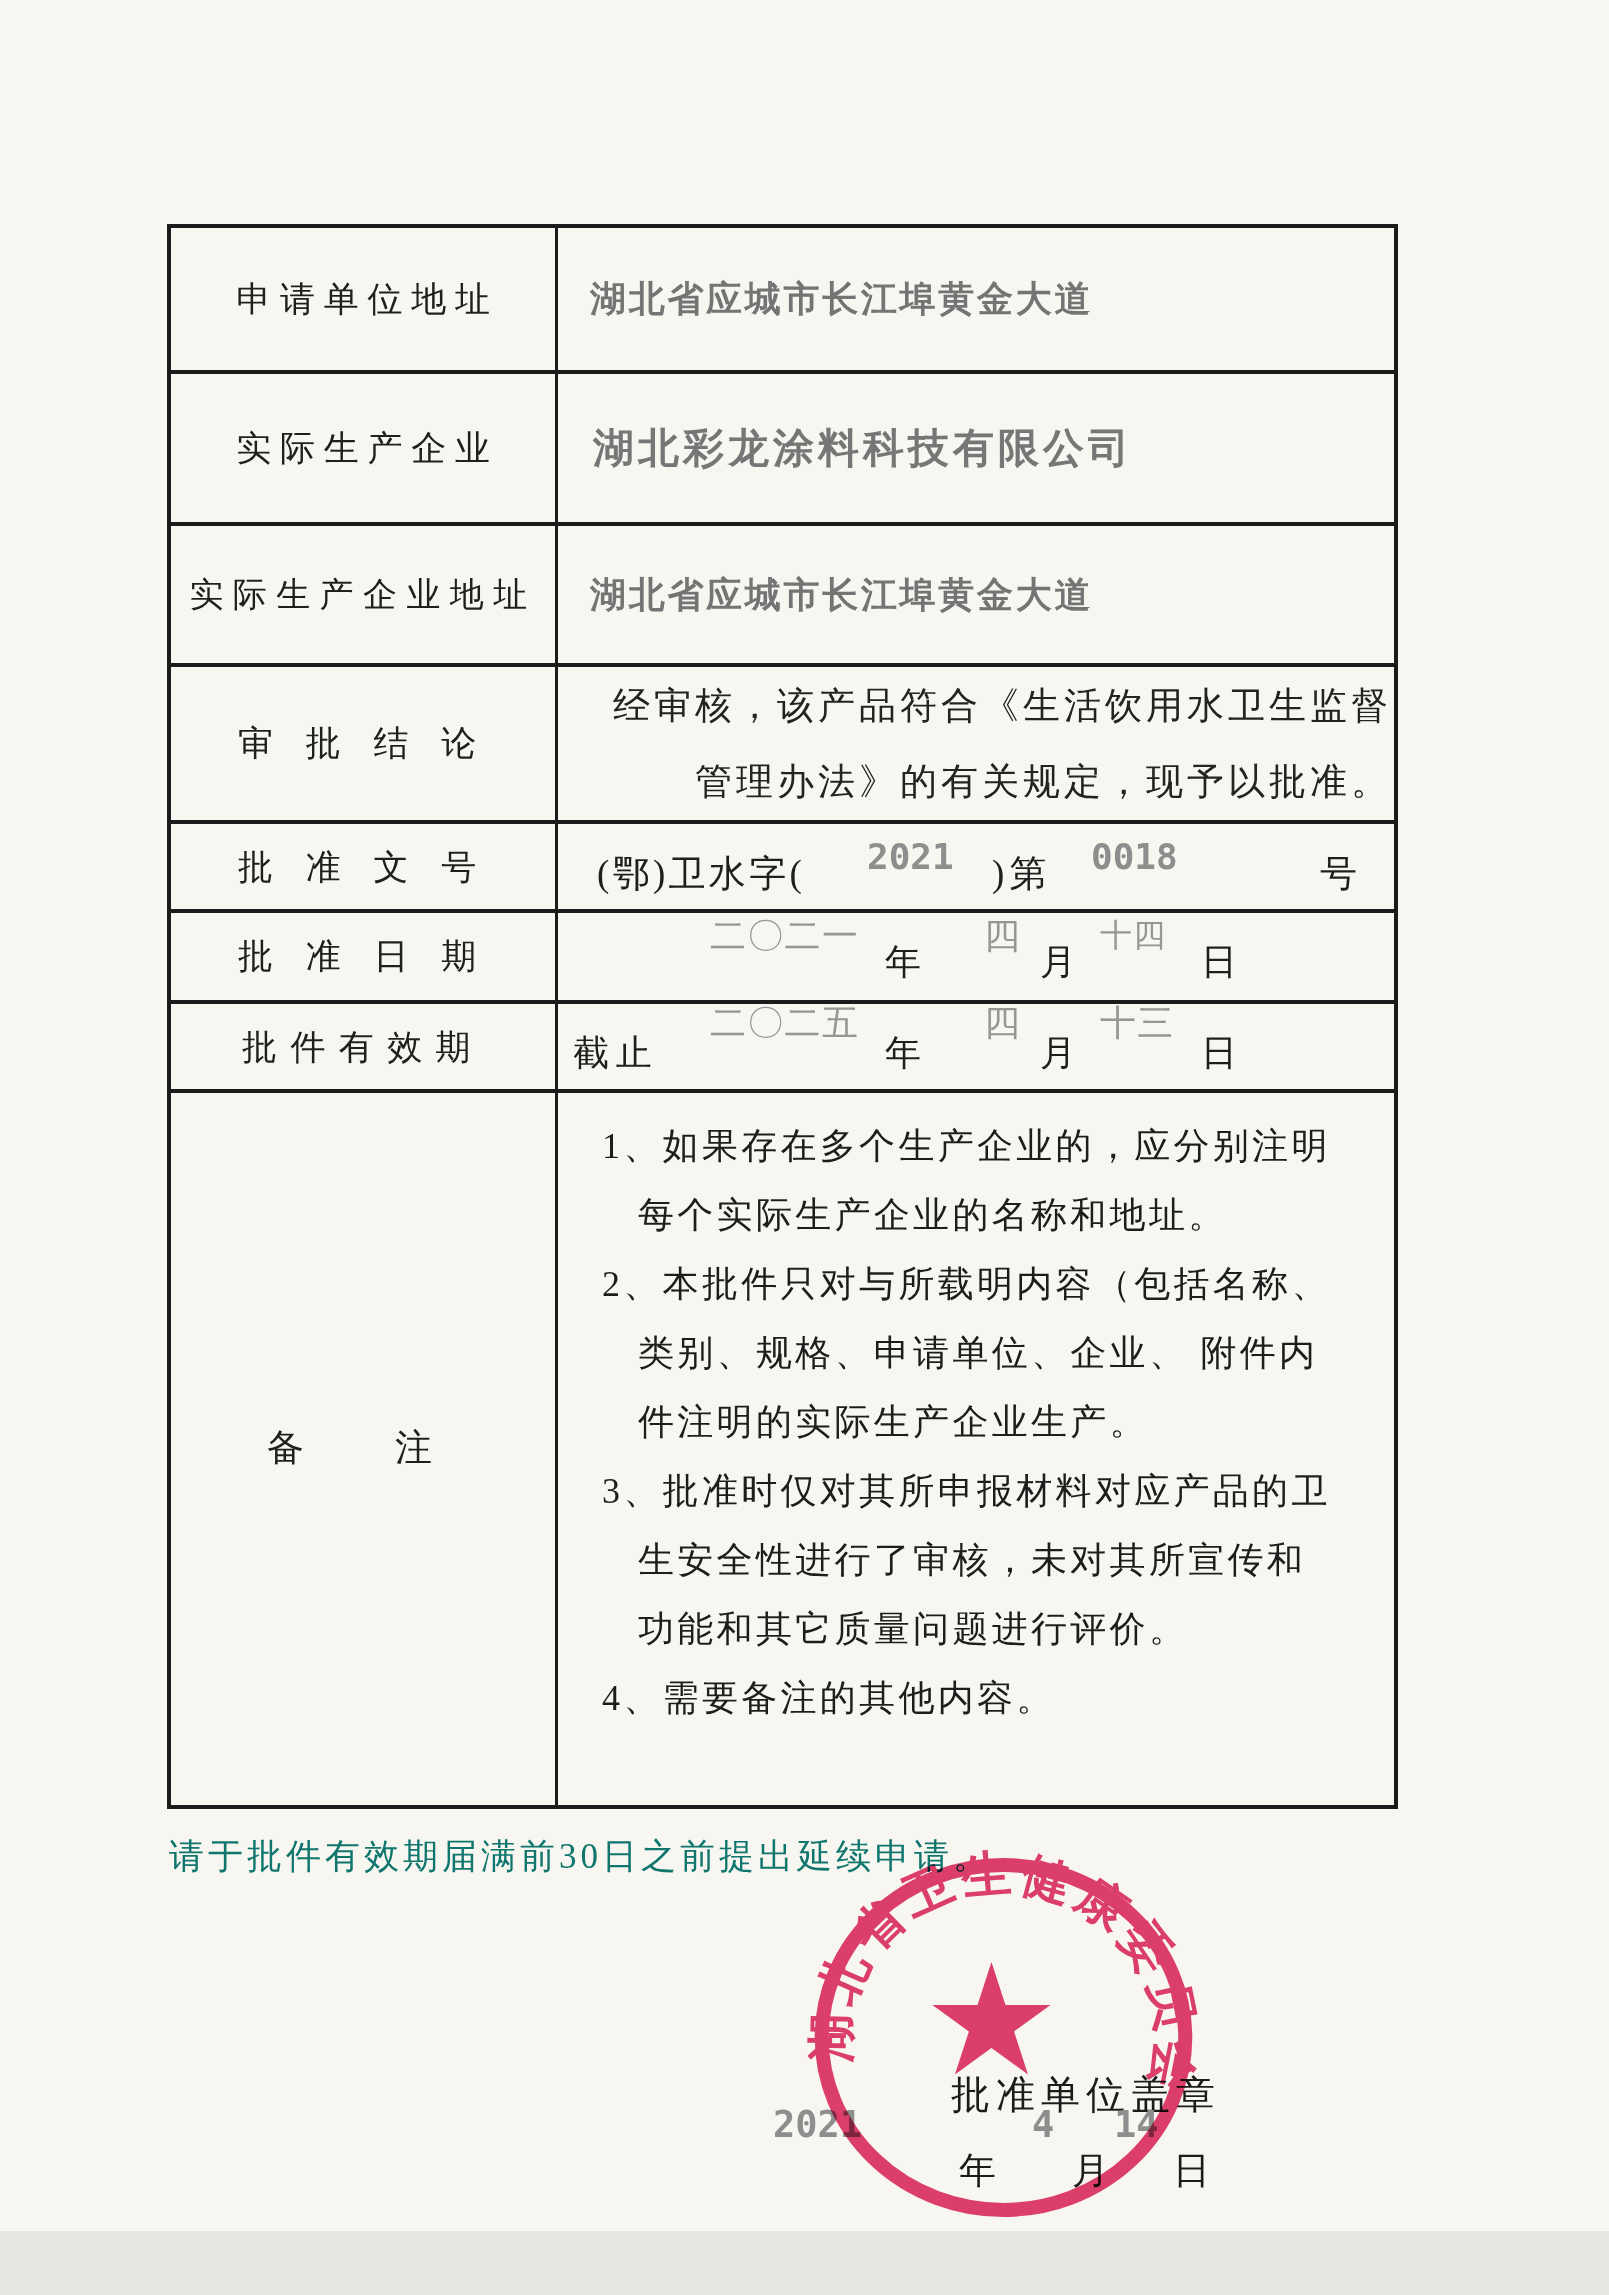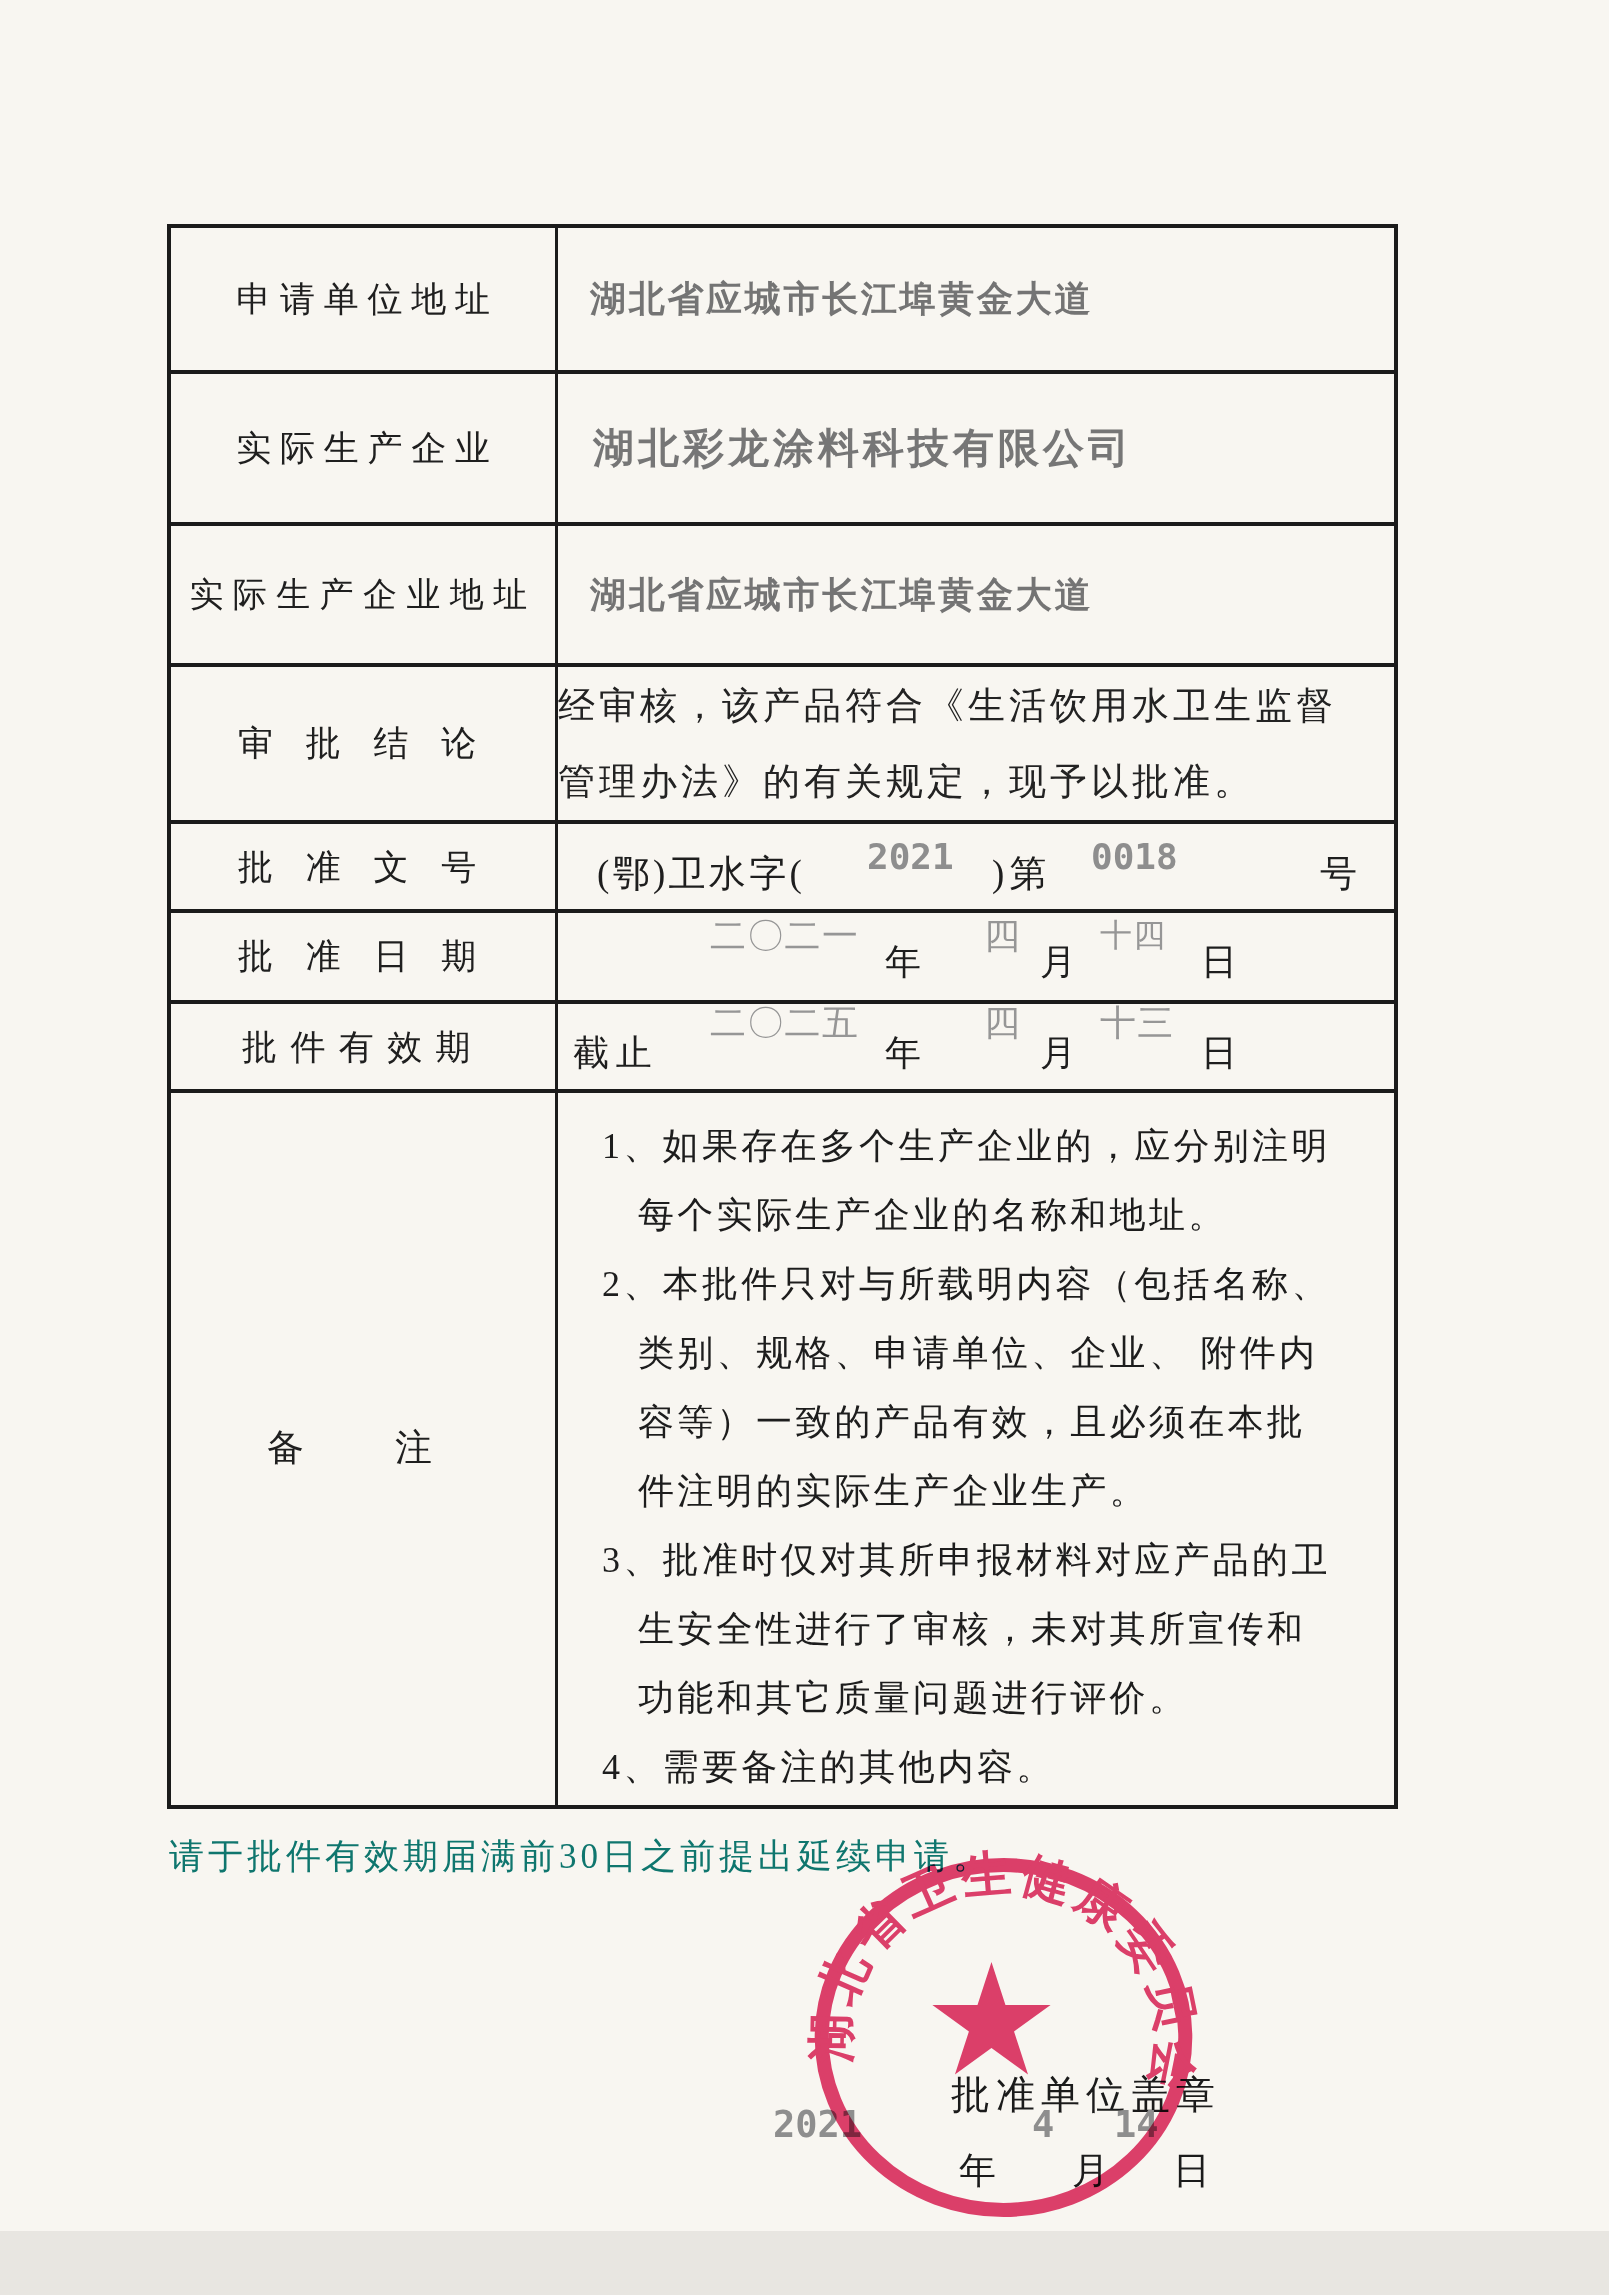--- a/index.html
+++ b/index.html
@@ -39,21 +39,21 @@
   }
   .gray-cn{color:#969696;letter-spacing:1.3px;}
   .abs{position:absolute;white-space:pre;}
   .raise{top:50%;transform:translateY(calc(-50% - 20px));}
   .raise2{top:50%;transform:translateY(calc(-50% - 24px));}
   .low-v{top:50%;transform:translateY(calc(-50% + 6.7px));}
   
   .conclusion{
     position:absolute;left:387px;width:834px;
     display:flex;flex-direction:column;justify-content:center;
-    box-sizing:border-box;
+    box-sizing:border-box;text-align:right;
   }
   .conclusion div{font-size:37px;letter-spacing:4px;line-height:76px;color:#232323;white-space:pre;}
   
   .remarks{position:absolute;left:387px;width:834px;box-sizing:border-box;padding-top:18.7px;}
   .remark-line{font-size:36px;letter-spacing:3.3px;line-height:69px;color:#1d1d1d;white-space:pre;}
   .r-item{padding-left:0;margin-left:44px;}
   .r-cont{padding-left:80px;}
   
   .renewal{position:absolute;left:169px;top:1833px;font-size:35px;letter-spacing:4px;color:#0f766e;white-space:pre;}
   .seal-caption{position:absolute;left:951px;top:2068px;font-size:39px;letter-spacing:6px;color:#1b1b1b;white-space:pre;}
@@ -130,21 +130,20 @@
       <span class="abs gray-cn raise2" style="left:542px;font-size:36px">十三</span>
       <span class="abs low-v" style="left:643px;font-size:36px">日</span>
     </div>
 
     <div class="lbl" style="top:865px;height:710px;font-size:37px;letter-spacing:27px">备　注</div>
     <div class="remarks" style="top:865px;height:710px">
       <div class="remark-line r-item">1、如果存在多个生产企业的，应分别注明</div>
       <div class="remark-line r-cont">每个实际生产企业的名称和地址。</div>
       <div class="remark-line r-item">2、本批件只对与所载明内容（包括名称、</div>
       <div class="remark-line r-cont">类别、规格、申请单位、企业、 附件内</div>
-      <div class="remark-line r-cont">容等）一致的产品有效，且必须在本批</div>
       <div class="remark-line r-cont">件注明的实际生产企业生产。</div>
       <div class="remark-line r-item">3、批准时仅对其所申报材料对应产品的卫</div>
       <div class="remark-line r-cont">生安全性进行了审核，未对其所宣传和</div>
       <div class="remark-line r-cont">功能和其它质量问题进行评价。</div>
       <div class="remark-line r-item">4、需要备注的其他内容。</div>
     </div>
   </div>
 
   <div class="renewal">请于批件有效期届满前30日之前提出延续申请。</div>
 

